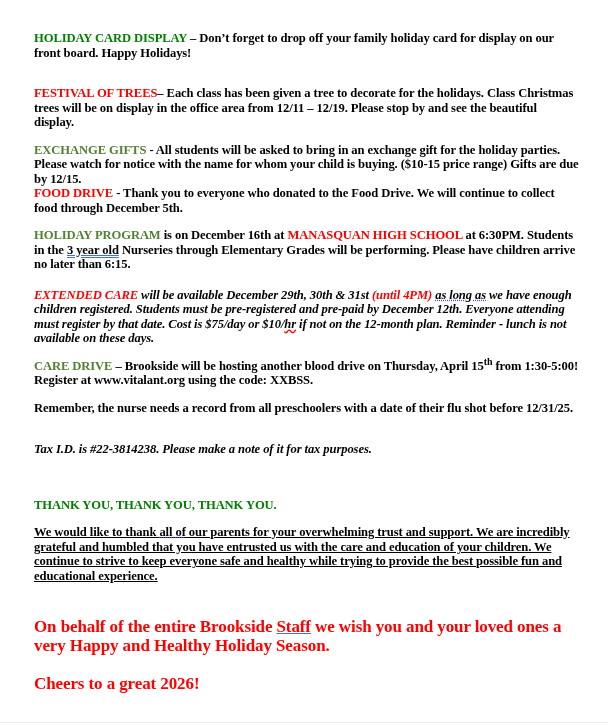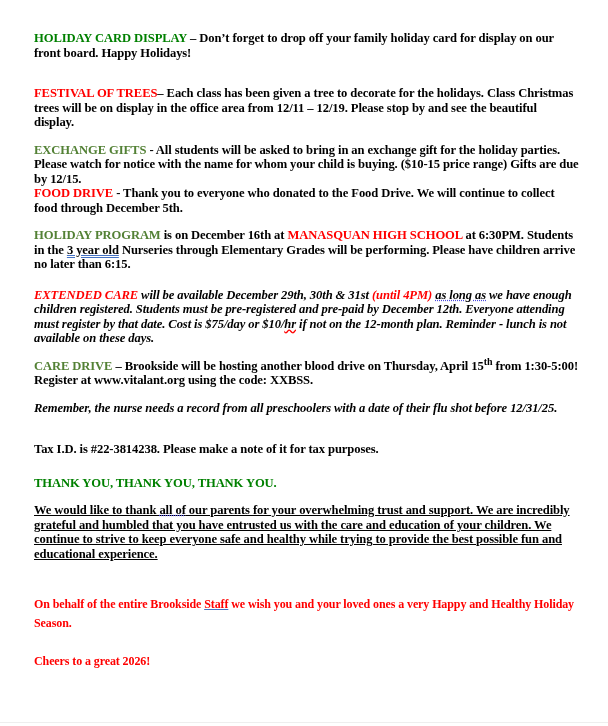--- a/index.html
+++ b/index.html
@@ -12,21 +12,21 @@
   p { margin: 0; line-height: 14.5px; letter-spacing: -0.1px; }
   .green { color: #008000; }
   .olive { color: #538135; }
   .red { color: #ff0000; }
   .squiggle-blue { text-decoration: underline double #4472c4; }
   .dotted-blue { text-decoration: underline dotted #4a4ae0; }
   .squiggle-red { text-decoration: underline wavy #ff0000; }
   .blue-ul { text-decoration: underline #4472c4; }
   sup { font-size: 10px; line-height: 0; vertical-align: 5px; }
   .center { }
-  .big { font-size: 12px; line-height: 19px; }
+  .big { font-size: 17px; line-height: 19px; }
   .bottom-line { position: absolute; left: 0; right: 0; top: 722px; height: 1px; background: #eeeeee; }
 </style>
 </head>
 <body>
 
 <div class="page">
 
   <p style="margin-bottom:26px;">
     <span class="green">HOLIDAY CARD DISPLAY</span><span> – Don’t forget to drop off your family holiday card for display on our front board. Happy Holidays!</span>
   </p>
@@ -49,23 +49,23 @@
 
   <p style="margin-bottom:13px;font-style:italic;">
     <span class="red">EXTENDED CARE</span><span> will be available December 29th, 30th &amp; 31st </span><span class="red">(until 4PM)</span><span> </span><span class="dotted-blue">as long as</span><span> we have enough children registered. Students must be pre-registered and pre-paid by December 12th. Everyone attending must register by that date.  Cost is $75/day or $10/</span><span class="squiggle-red">hr</span><span> if not on the 12-month plan. Reminder - lunch is not available on these days.</span>
   </p>
 
   <p style="margin-bottom:13px;">
     <span class="olive">CARE DRIVE</span><span> – Brookside will be hosting another blood drive on Thursday, April 15</span><sup>th</sup><span> from 1:30-5:00! Register at www.vitalant.org using the code: XXBSS.</span>
   </p>
 
 
-  <p style="margin-bottom:27px;font-style:italic;">Remember, the nurse needs a record from all preschoolers with a date of their flu shot before 12/31/25.</p>
+  <p style="margin-bottom:27px;">Remember, the nurse needs a record from all preschoolers with a date of their flu shot before 12/31/25.</p>
 
-  <p style="margin-bottom:19px;">Tax I.D. is #22-3814238.  Please make a note of it for tax purposes.</p>
+  <p style="margin-bottom:41px;font-style:italic;">Tax I.D. is #22-3814238.  Please make a note of it for tax purposes.</p>
 
   <p class="green center" style="margin-bottom:13px;">THANK YOU, THANK YOU, THANK YOU.</p>
 
   <p style="margin-bottom:34px;text-decoration:underline;">
     <span>We would like to thank </span><span class="dotted-blue">all of</span><span> our parents for your overwhelming trust and support. We are incredibly grateful and humbled that you have entrusted us with the care and education of your children.  We continue to strive to keep everyone safe and healthy while trying to provide the best possible fun and educational experience.</span>
   </p>
 
   <p class="red center big" style="margin-bottom:19px;">
     <span>On behalf of the entire Brookside </span><span class="blue-ul">Staff</span><span> we wish you and your loved ones a very Happy and Healthy Holiday Season.</span>
   </p>

